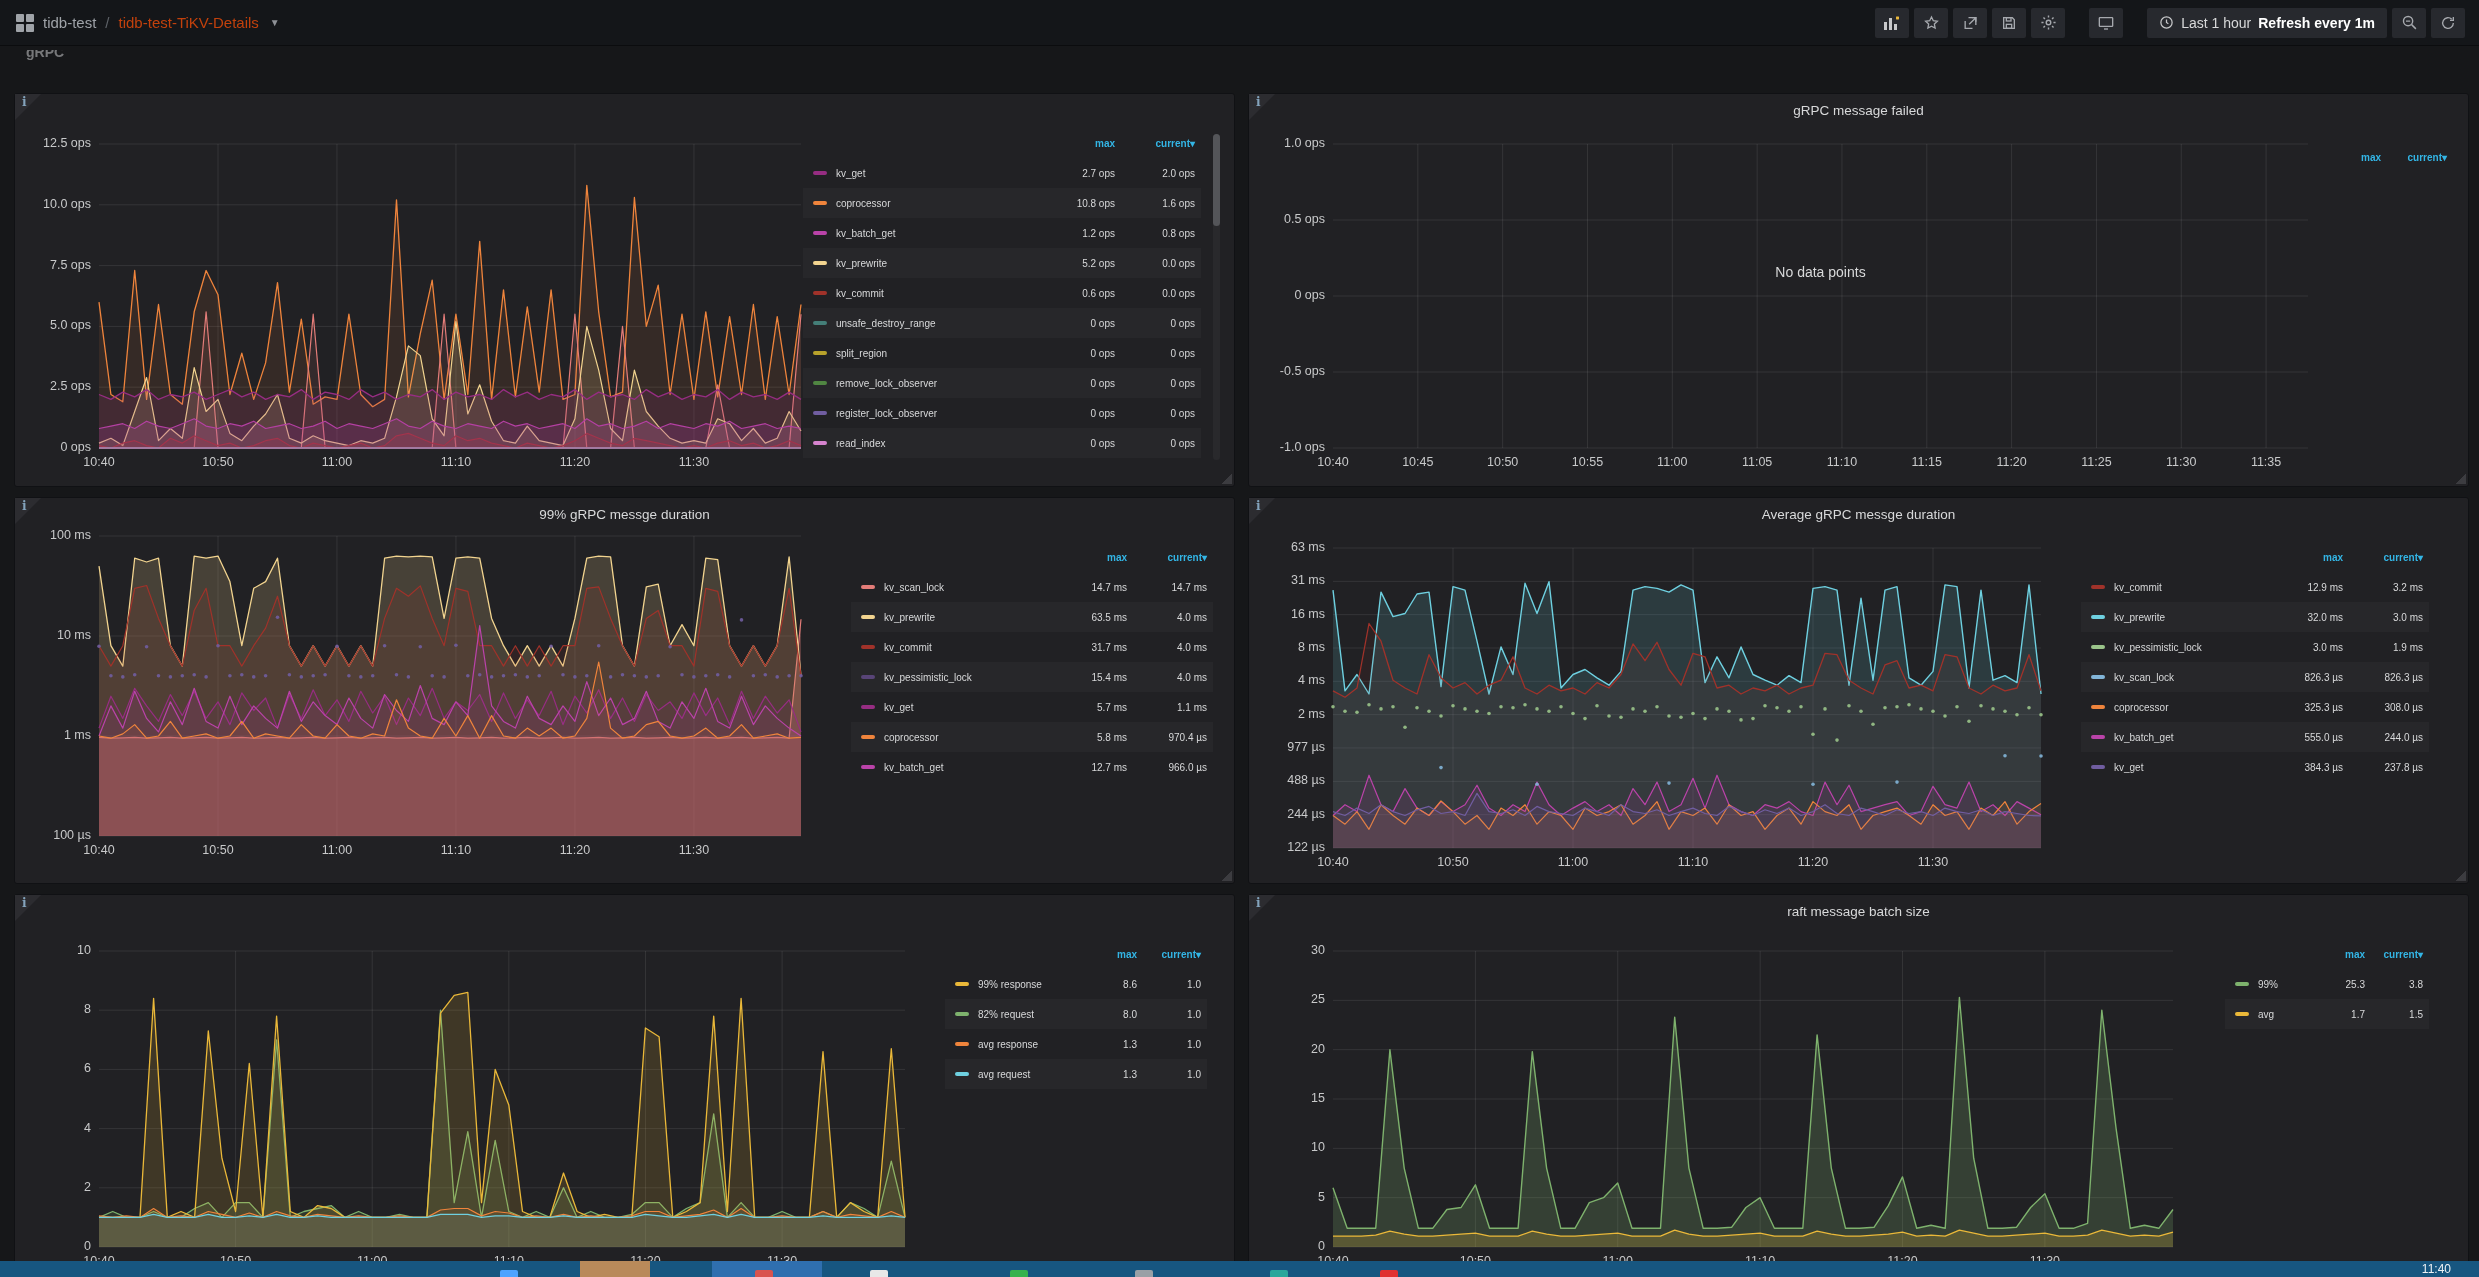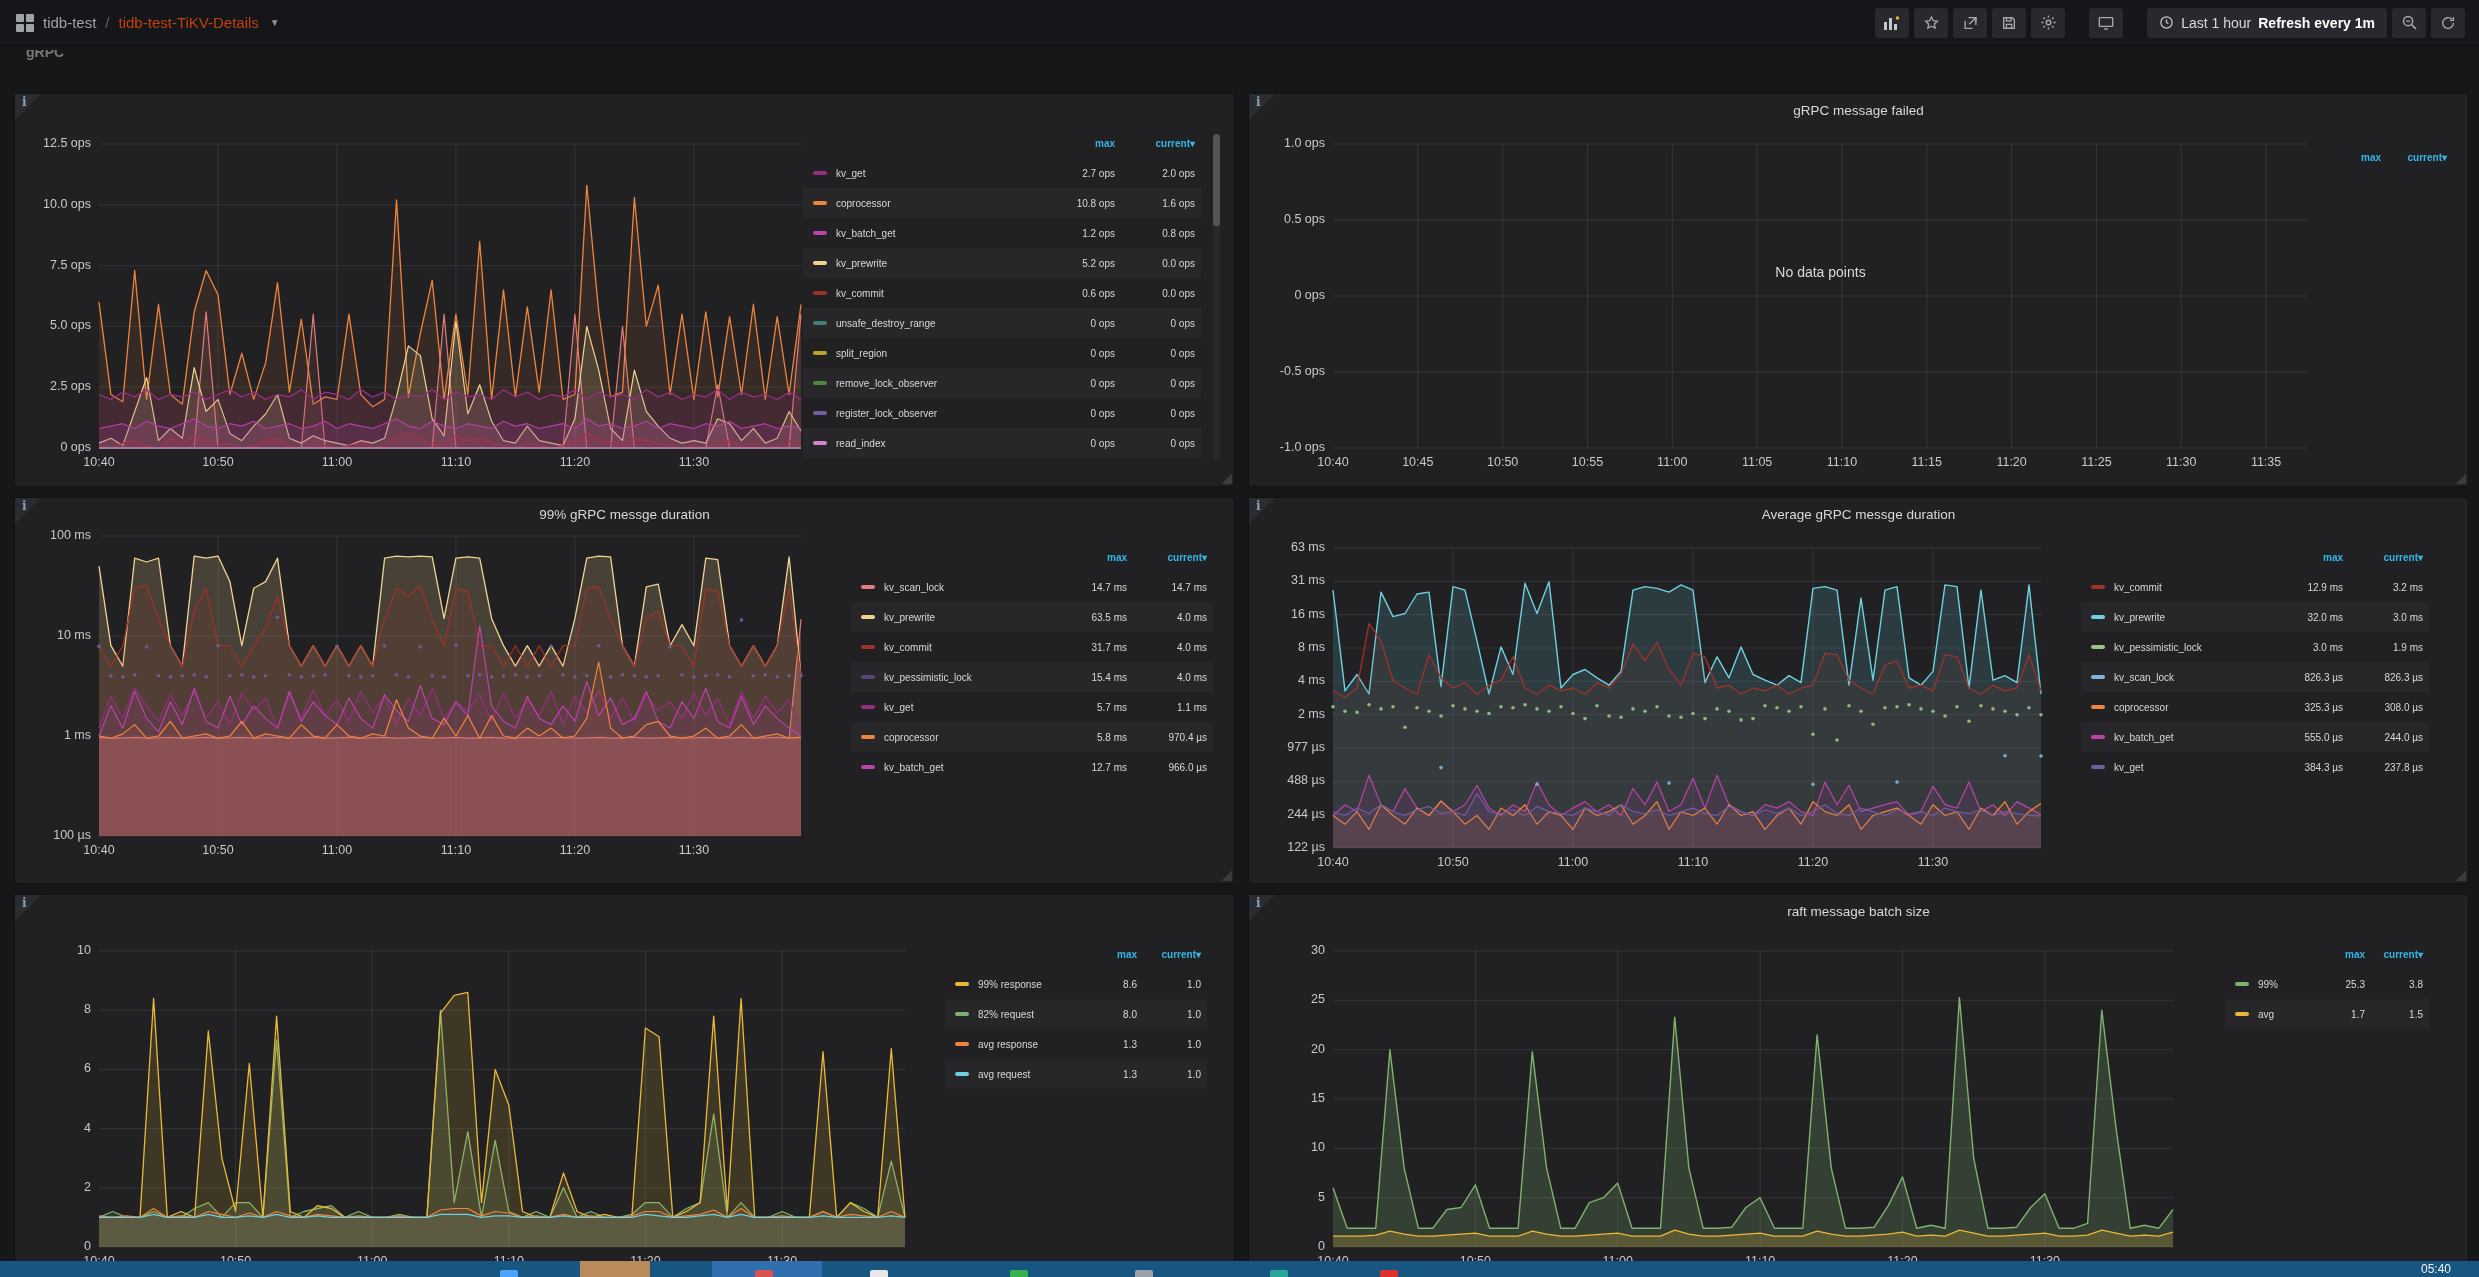--- a/index.html
+++ b/index.html
@@ -799,14 +799,14 @@
 <div class="taskbar">
   <span class="tb-seg" style="left:580px;width:70px;background:#b98a5a"></span>
   <span class="tb-seg" style="left:712px;width:110px;background:#2f6faf"></span>
   <span class="tb-ico" style="left:500px;background:#4da3ff"></span>
   <span class="tb-ico" style="left:755px;background:#d9534f"></span>
   <span class="tb-ico" style="left:870px;background:#e8e8e8"></span>
   <span class="tb-ico" style="left:1010px;background:#37b24d"></span>
   <span class="tb-ico" style="left:1135px;background:#9aa0a6"></span>
   <span class="tb-ico" style="left:1270px;background:#2aa79b"></span>
   <span class="tb-ico" style="left:1380px;background:#e03131"></span>
-  <span class="tb-clock">05:40</span>
+  <span class="tb-clock">11:40</span>
 </div>
 
 </body></html>

